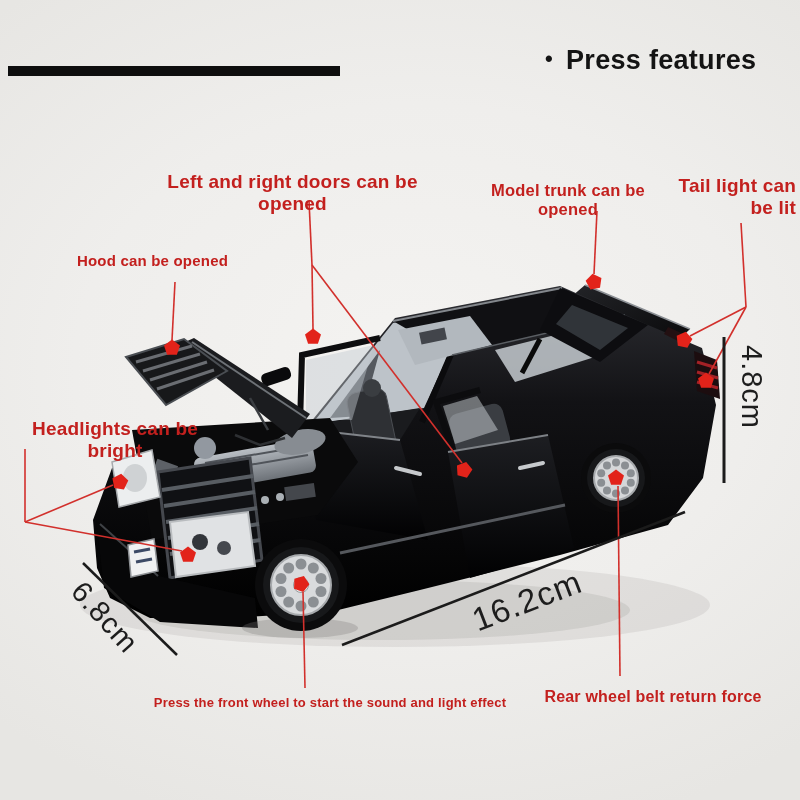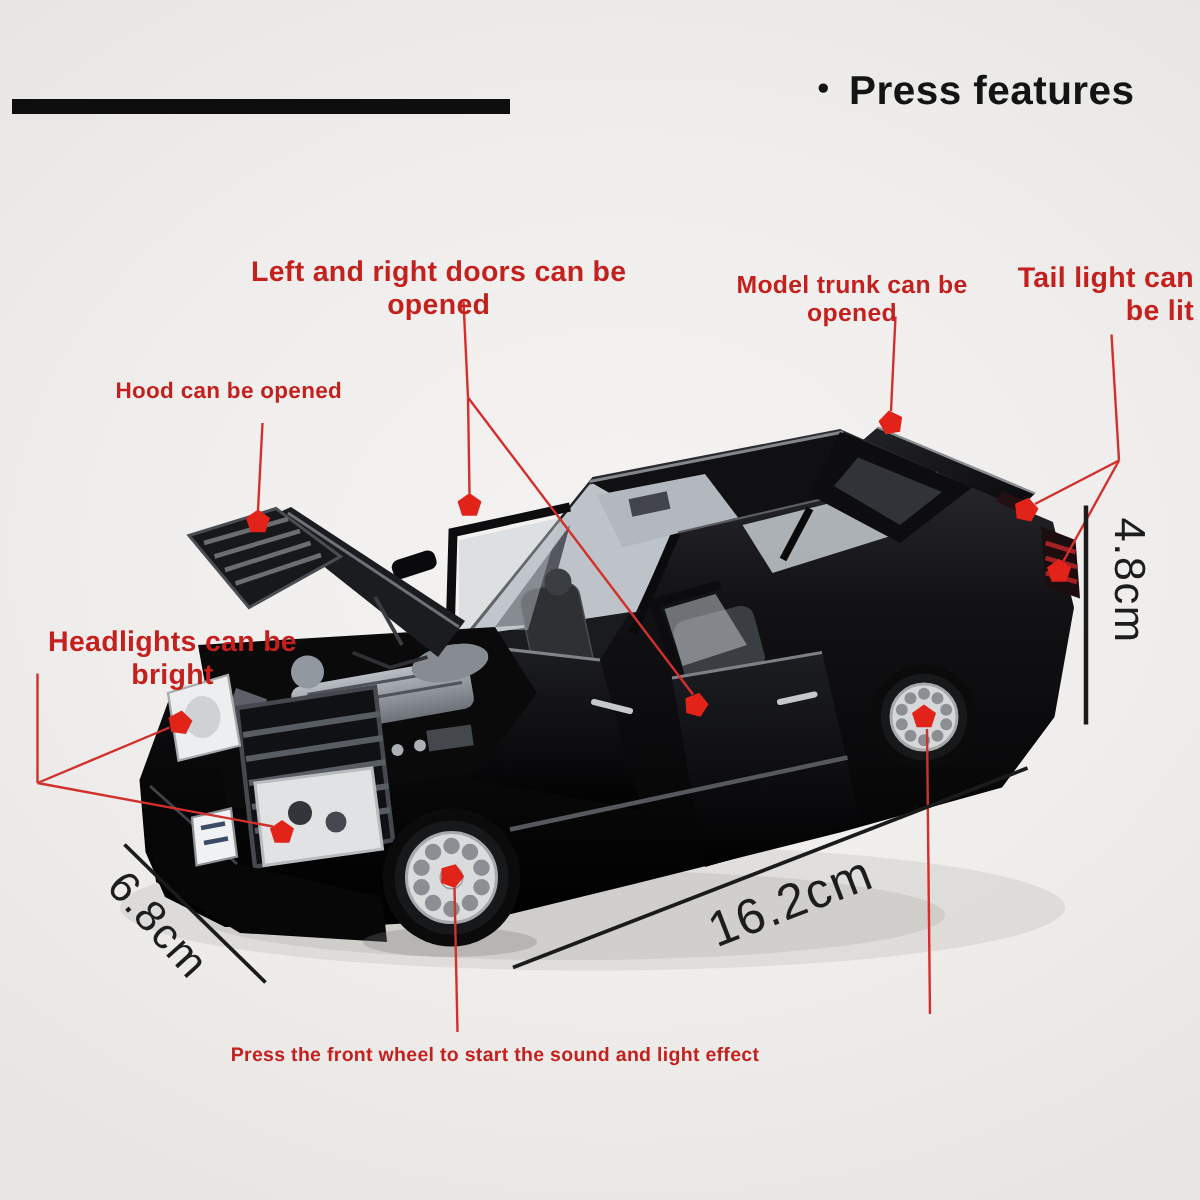--- a/index.html
+++ b/index.html
@@ -238,18 +238,19 @@
     <span class="bullet">•</span>
     <span>Press features</span>
   </div>
 
   <div class="lbl lbl-doors">Left and right doors can be opened</div>
   <div class="lbl lbl-trunk">Model trunk can be opened</div>
   <div class="lbl lbl-tail">Tail light can be lit</div>
   <div class="lbl lbl-hood">Hood can be opened</div>
   <div class="lbl lbl-head">Headlights can be bright</div>
   <div class="lbl lbl-fwheel">Press the front wheel to start the sound and light effect</div>
+  <div class="lbl lbl-rwheel">Rear wheel belt return force</div>
 
   <div class="dim dim-w">6.8cm</div>
   <div class="dim dim-l">16.2cm</div>
   <div class="dim dim-h">4.8cm</div>
 
 </div>
 
 </body></html>

